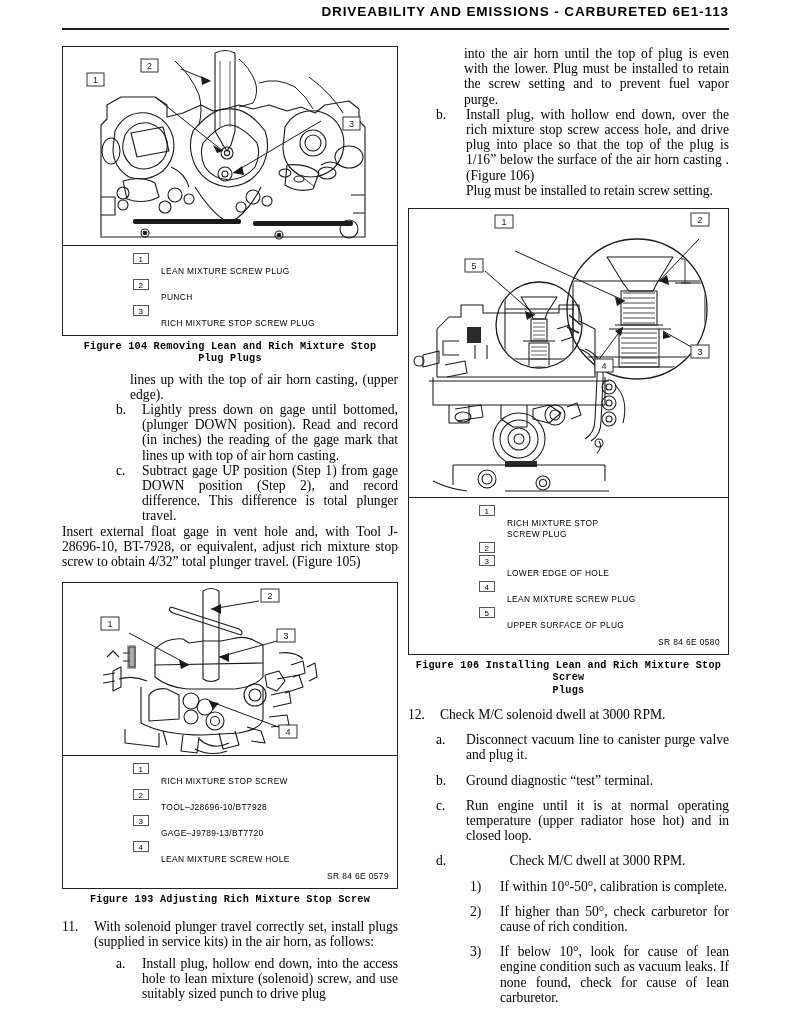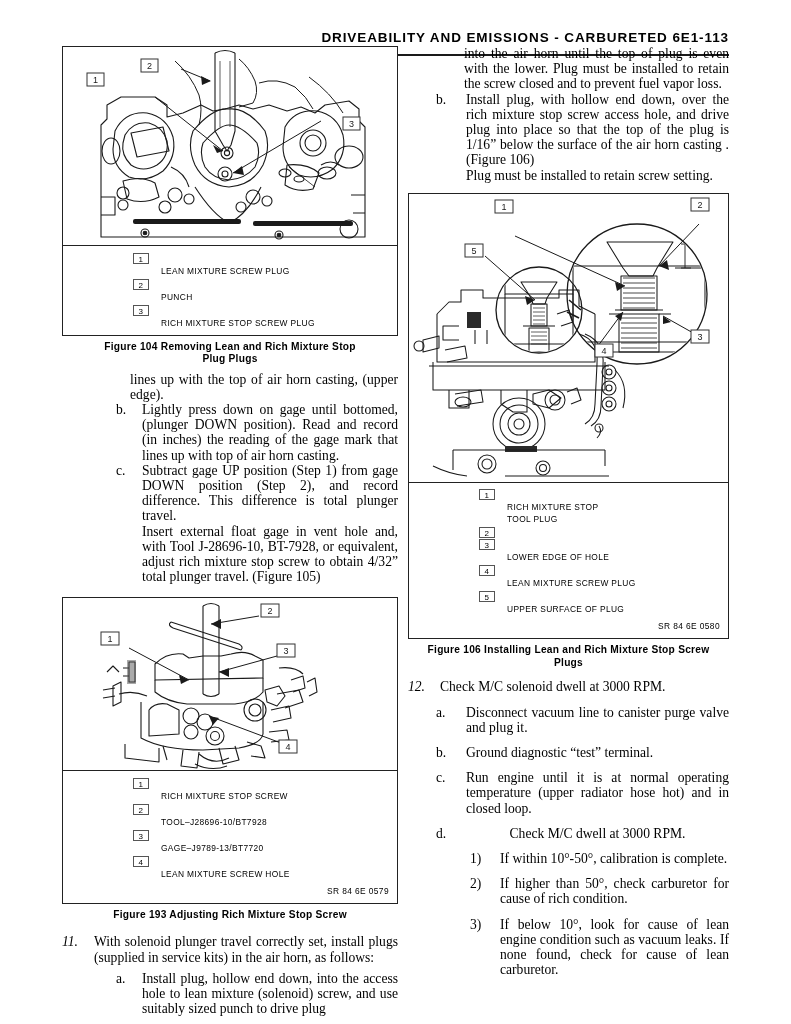--- a/index.html
+++ b/index.html
@@ -1,21 +1,21 @@
 <!DOCTYPE html>
 <html><head>
 <meta charset="utf-8">
 <style>
   html,body{margin:0;padding:0;background:#fff;}
   body{width:791px;height:1024px;overflow:hidden;position:relative;
        font-family:"Liberation Serif",serif;color:#000;}
   .page{position:absolute;inset:0;}
 
   
-  .hdr{position:absolute;left:62px;top:30px;width:667px;height:26px;text-align:center;}
+  .hdr{position:absolute;left:62px;top:4px;width:667px;height:26px;text-align:center;}
   .hdr-title{position:absolute;right:0;top:0;font-family:"Liberation Sans",sans-serif;
              font-weight:bold;font-size:13.5px;letter-spacing:.9px;white-space:nowrap;}
   .hdr-rule{position:absolute;left:0;bottom:0;width:667px;height:2px;background:#1a1a1a;}
 
   
   .colL{position:absolute;left:62px;top:46px;width:336px;}
   .colR{position:absolute;left:408px;top:46px;width:321px;}
 
   
   .figbox{border:1.6px solid #222;background:#fff;box-sizing:border-box;}
@@ -23,30 +23,30 @@
   .legend{border-top:1.6px solid #222;padding:5px 0 4px 0;}
   .legrow{display:flex;align-items:flex-start;margin:1.5px 0;
           font-family:"Liberation Sans",sans-serif;font-size:8.4px;letter-spacing:.35px;}
   .legnum{flex:0 0 auto;width:16px;height:11px;line-height:11px;text-align:center;
           border:1px solid #555;font-size:8px;margin-left:70px;margin-right:12px;
           background:#fff;box-sizing:border-box;}
   .legtxt{flex:1 1 auto;line-height:11.5px;padding-top:0px;margin-top:13px;}
   .legtxt .l2{display:block;}
   .srcode{font-family:"Liberation Sans",sans-serif;font-size:8.4px;letter-spacing:.4px;
           text-align:right;padding:4px 8px 3px 0;}
-  .figcap{font-family:Liberation Sans, sans-serif;font-weight:bold;font-size:10.2px;
+  .figcap{font-family:Liberation Mono, monospace;font-weight:bold;font-size:10.2px;
           text-align:center;line-height:12.5px;letter-spacing:.25px;margin-top:5px;}
 
   
   .para{font-size:13.6px;line-height:15.2px;text-align:justify;}
   .lst{display:flex;}
   .lst .mk{flex:0 0 auto;text-align:left;}
   .lst .bd{flex:1 1 auto;text-align:justify;}
   .ind-plain{margin-left:68px;}
-  .mk-w32{width:32px;font-style:italic;}
+  .mk-w32{width:32px;}
   .mk-w26{width:26px;}
   .mk-w30{width:30px;}
   .gap6{height:6px;}
   .gap10{height:10px;}
   .gap13{height:13px;}
   .lvl2{margin-left:54px;}
 </style>
 </head>
 <body>
 
@@ -178,21 +178,21 @@
 
     <div class="para lst lvl2">
       <span class="mk mk-w26">b.</span>
       <span class="bd">Lightly press down on gage until bottomed, (plunger DOWN position). Read and record (in inches) the reading of the gage mark that lines up with top of air horn casting.</span>
     </div>
 
     <div class="para lst lvl2">
       <span class="mk mk-w26">c.</span>
       <span class="bd">Subtract gage UP position (Step 1) from gage DOWN position (Step 2), and record difference. This difference is total plunger travel.</span>
     </div>
-    <div class="para" style="margin-left:80px;">Insert external float gage in vent hole and, with Tool J-28696-10, BT-7928, or equivalent, adjust rich mixture stop screw to obtain 4/32” total plunger travel. (Figure 105)</div>
+    <div class="para" style="">Insert external float gage in vent hole and, with Tool J-28696-10, BT-7928, or equivalent, adjust rich mixture stop screw to obtain 4/32” total plunger travel. (Figure 105)</div>
 
     <div class="gap13"></div>
     <div class="figbox">
       <div class="figart" style="height:172px;">
         <svg width="333" height="172" viewBox="0 0 333 172" style="display:block">
           <g fill="none" stroke="#1a1a1a" stroke-width="1.1" stroke-linejoin="round">
 
             <path d="M140 8 L140 96 M156 8 L156 96"></path>
             <path d="M140 8 Q148 3 156 8"></path>
             <path d="M140 96 Q148 101 156 96"></path>
@@ -295,21 +295,21 @@
     </div>
     <div class="gap6"></div>
     <div class="para lst lvl2">
       <span class="mk mk-w26">a.</span>
       <span class="bd">Install plug, hollow end down, into the access hole to lean mixture (solenoid) screw, and use suitably sized punch to drive plug</span>
     </div>
   </div>
 
   <div class="colR">
 
-    <div class="para" style="margin-left:56px;">into the air horn until the top of plug is even with the lower. Plug must be installed to retain the screw closed and to prevent fuel vapor loss.</div>
+    <div class="para" style="margin-left:56px;">into the air horn until the top of plug is even with the lower. Plug must be installed to retain the screw setting and to prevent fuel vapor purge.</div>
 
     <div class="para lst" style="margin-left:28px;">
       <span class="mk mk-w30">b.</span>
       <span class="bd">Install plug, with hollow end down, over the rich mixture stop screw access hole, and drive plug into place so that the top of the plug is 1/16” below the surface of the air horn casting . (Figure 106)</span>
     </div>
     <div class="para" style="margin-left:58px;">Plug must be installed to retain screw setting.</div>
 
     <div class="gap10"></div>
     <div class="figbox">
       <div class="figart" style="height:288px;">
@@ -440,21 +440,21 @@
             <rect x="56" y="50" width="18" height="13" fill="#fff" stroke="#333" stroke-width="1"></rect>
             <text x="65" y="60" text-anchor="middle" fill="#1a1a1a">5</text>
           </g>
         </svg>
       </div>
       <div class="legend">
         <div class="legrow">
           <span class="legnum">1</span>
           <span class="legtxt">
             <span>RICH MIXTURE STOP</span>
-            <span class="l2">TOOL PLUG</span>
+            <span class="l2">SCREW PLUG</span>
           </span>
         </div>
         <div class="legrow">
           <span class="legnum">2</span>
         </div>
         <div class="legrow">
           <span class="legnum">3</span>
           <span class="legtxt">LOWER EDGE OF HOLE</span>
         </div>
         <div class="legrow">

